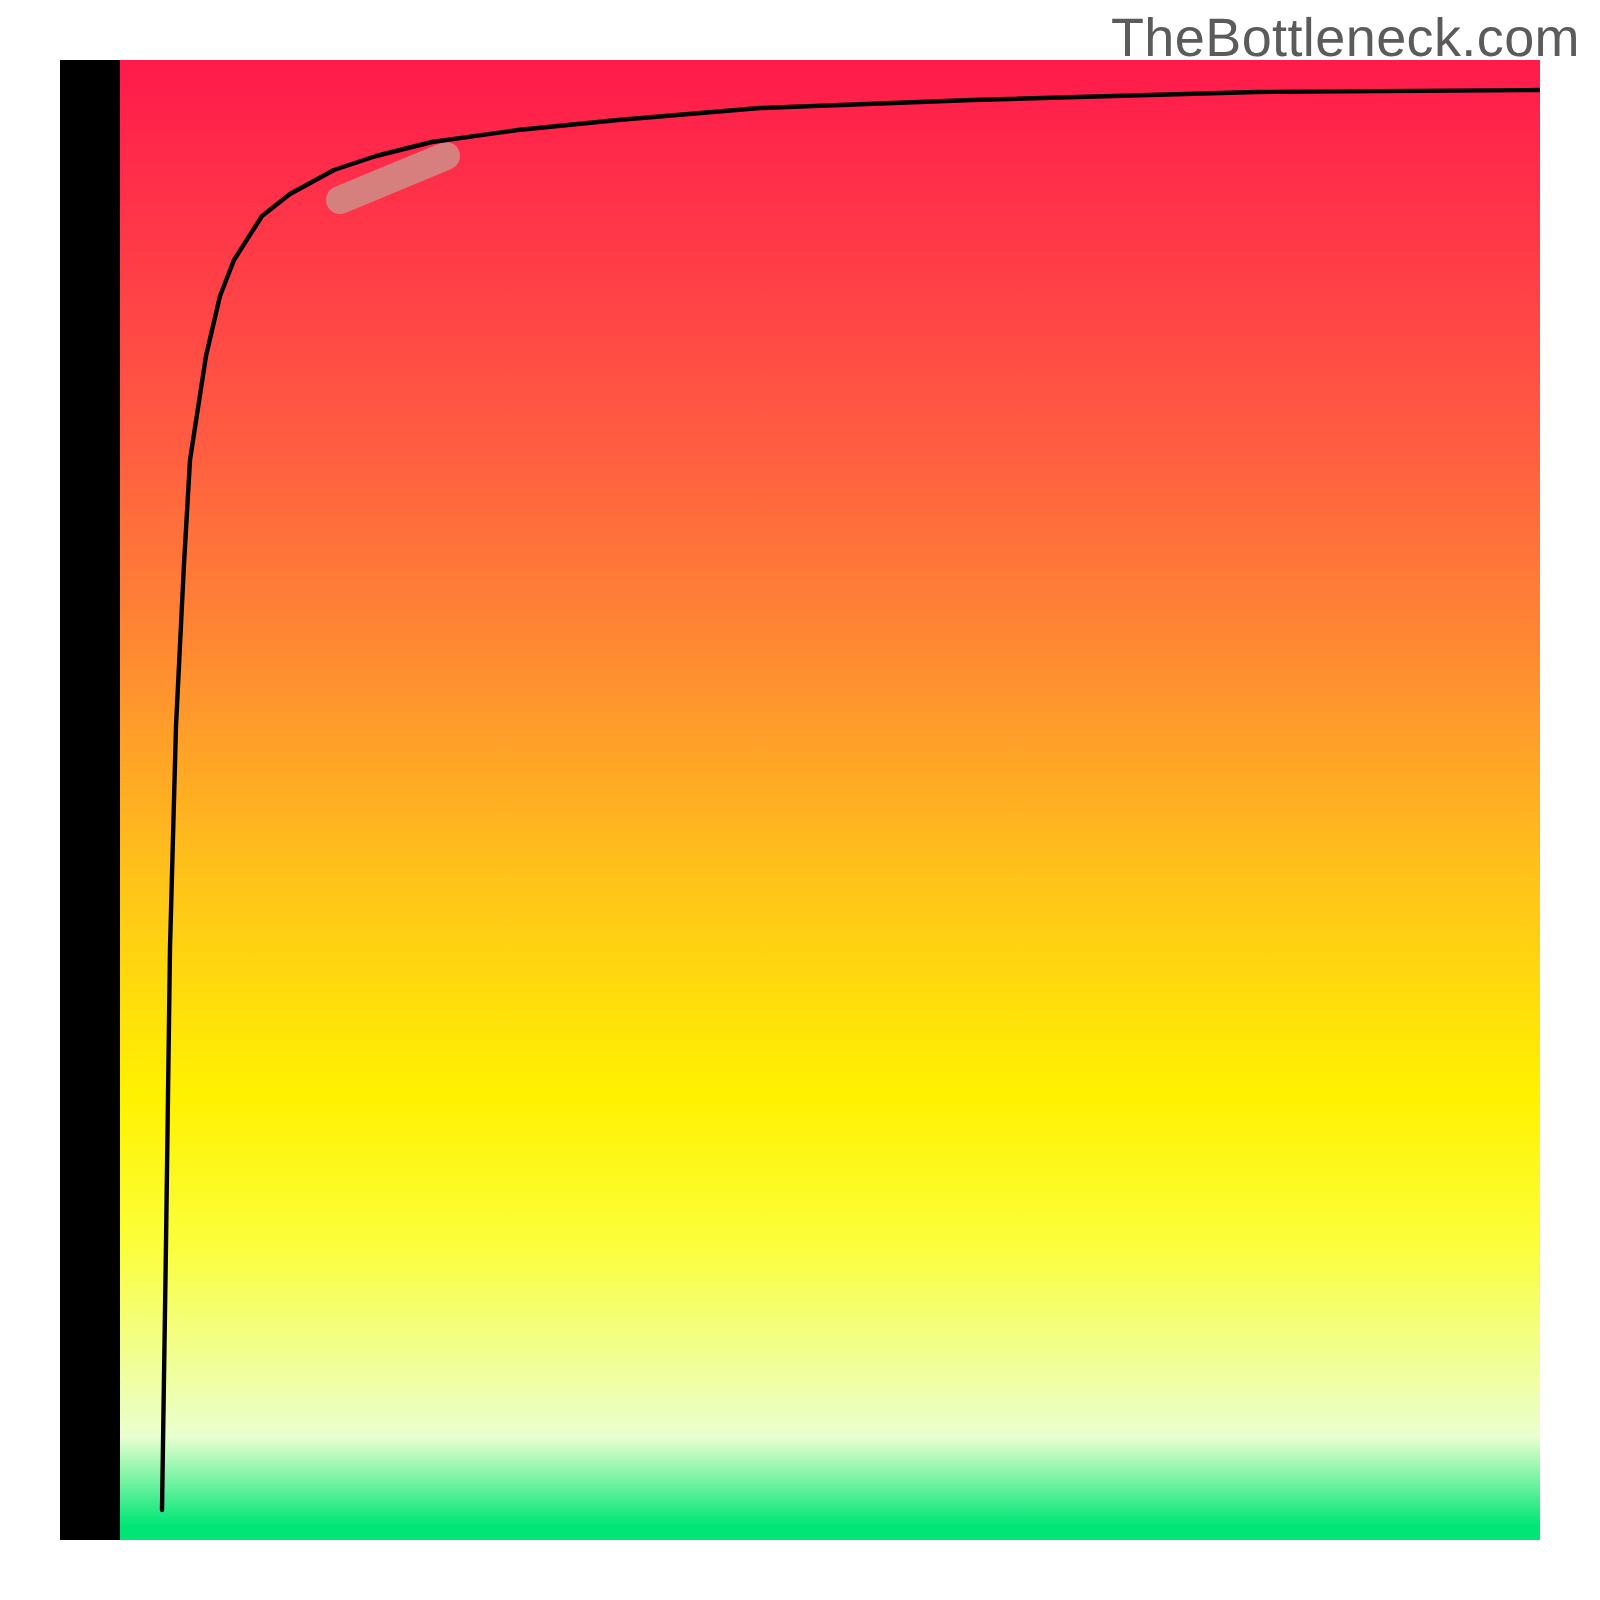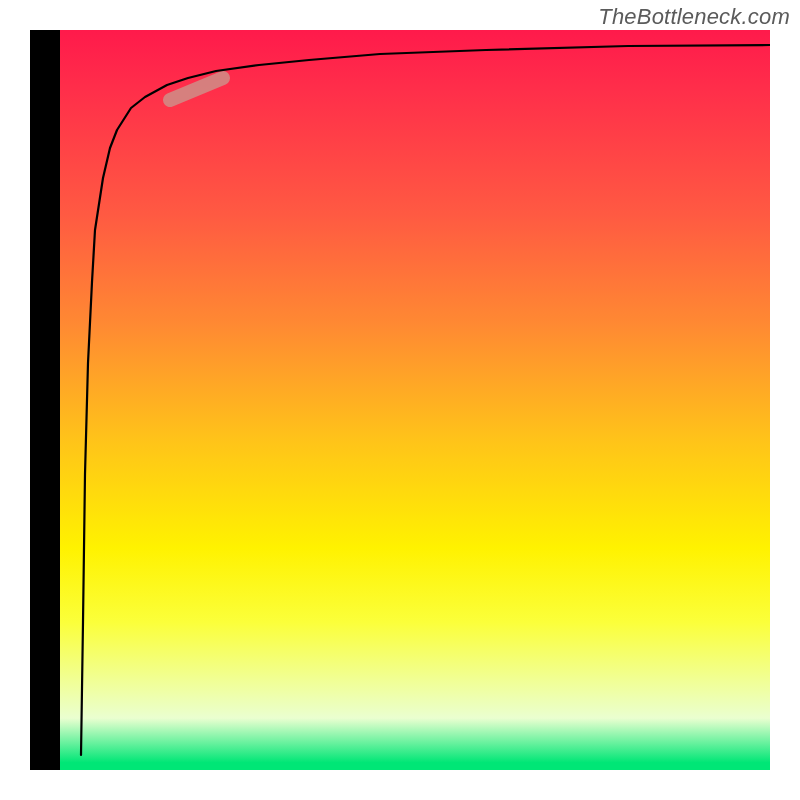--- a/index.html
+++ b/index.html
@@ -13,24 +13,23 @@
   }
   .stage {
     position: relative;
     width: 800px;
     height: 800px;
   }
   .attribution {
     position: absolute;
     top: 4px;
     right: 10px;
-    font-size: 22px;
+    font-size: 27px;
     color: #5b5b5b;
     letter-spacing: 0.2px;
-    font-style: italic;
   }
   .frame {
     position: absolute;
     left: 30px;
     top: 30px;
     width: 740px;
     height: 740px;
     background: #000;
   }
   .plot {

